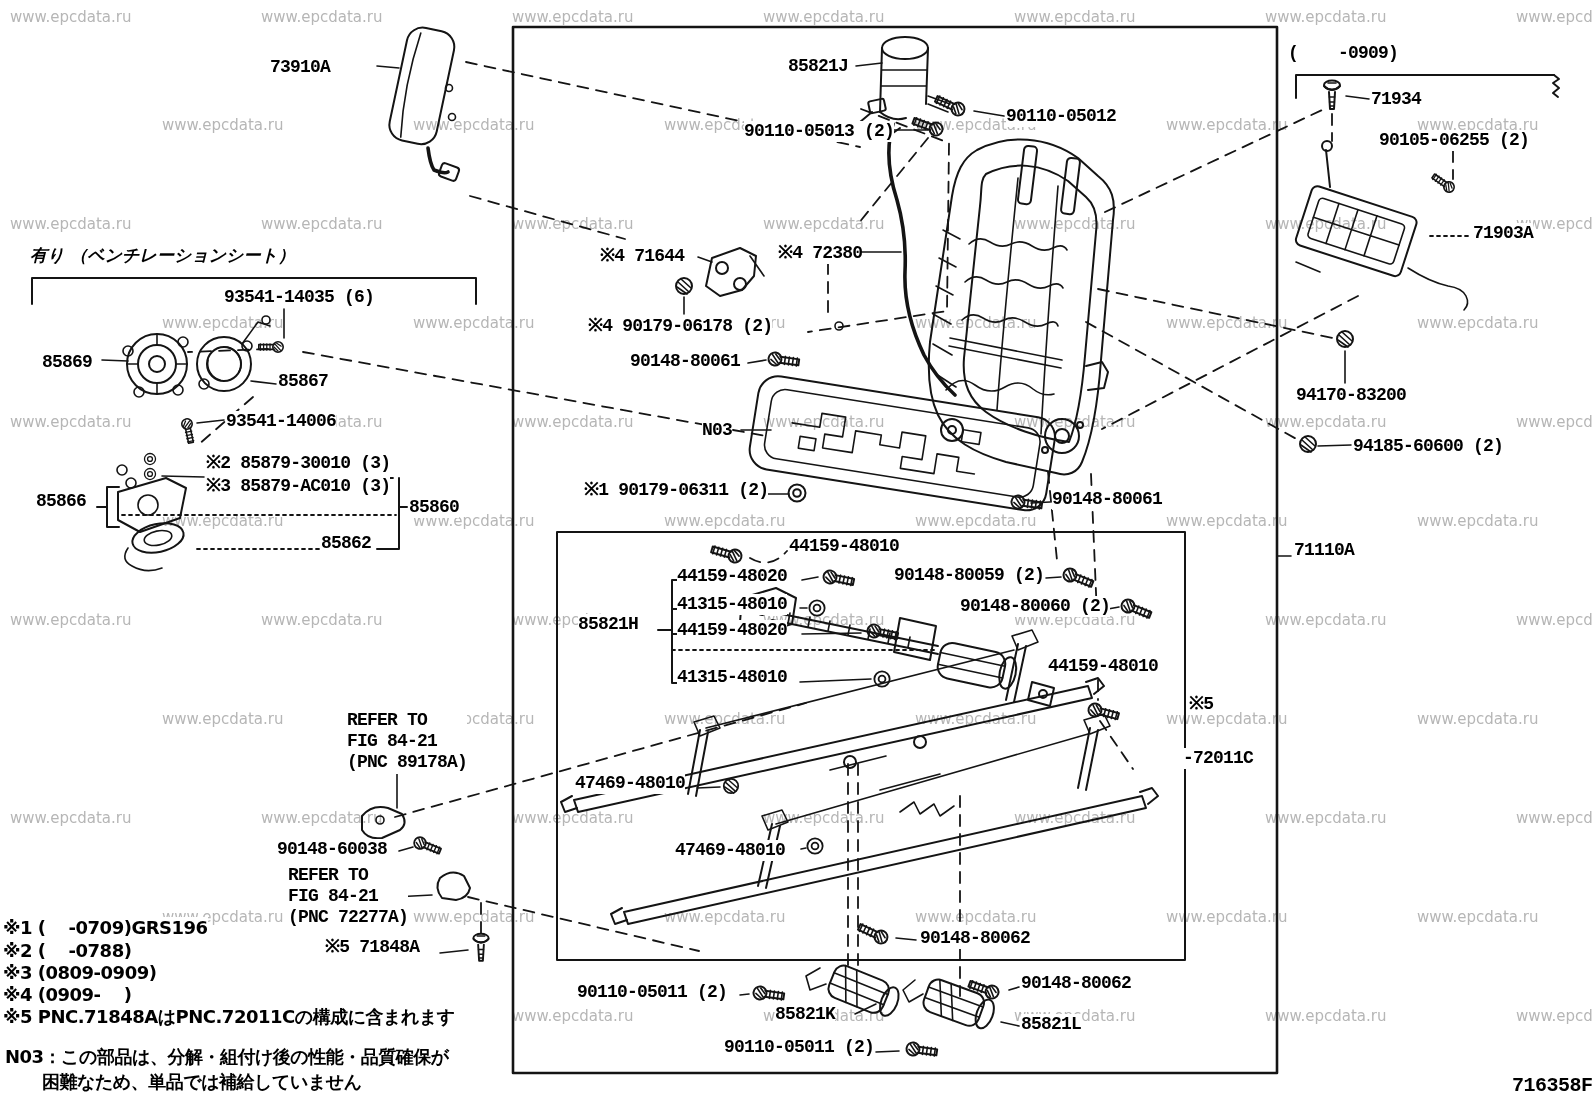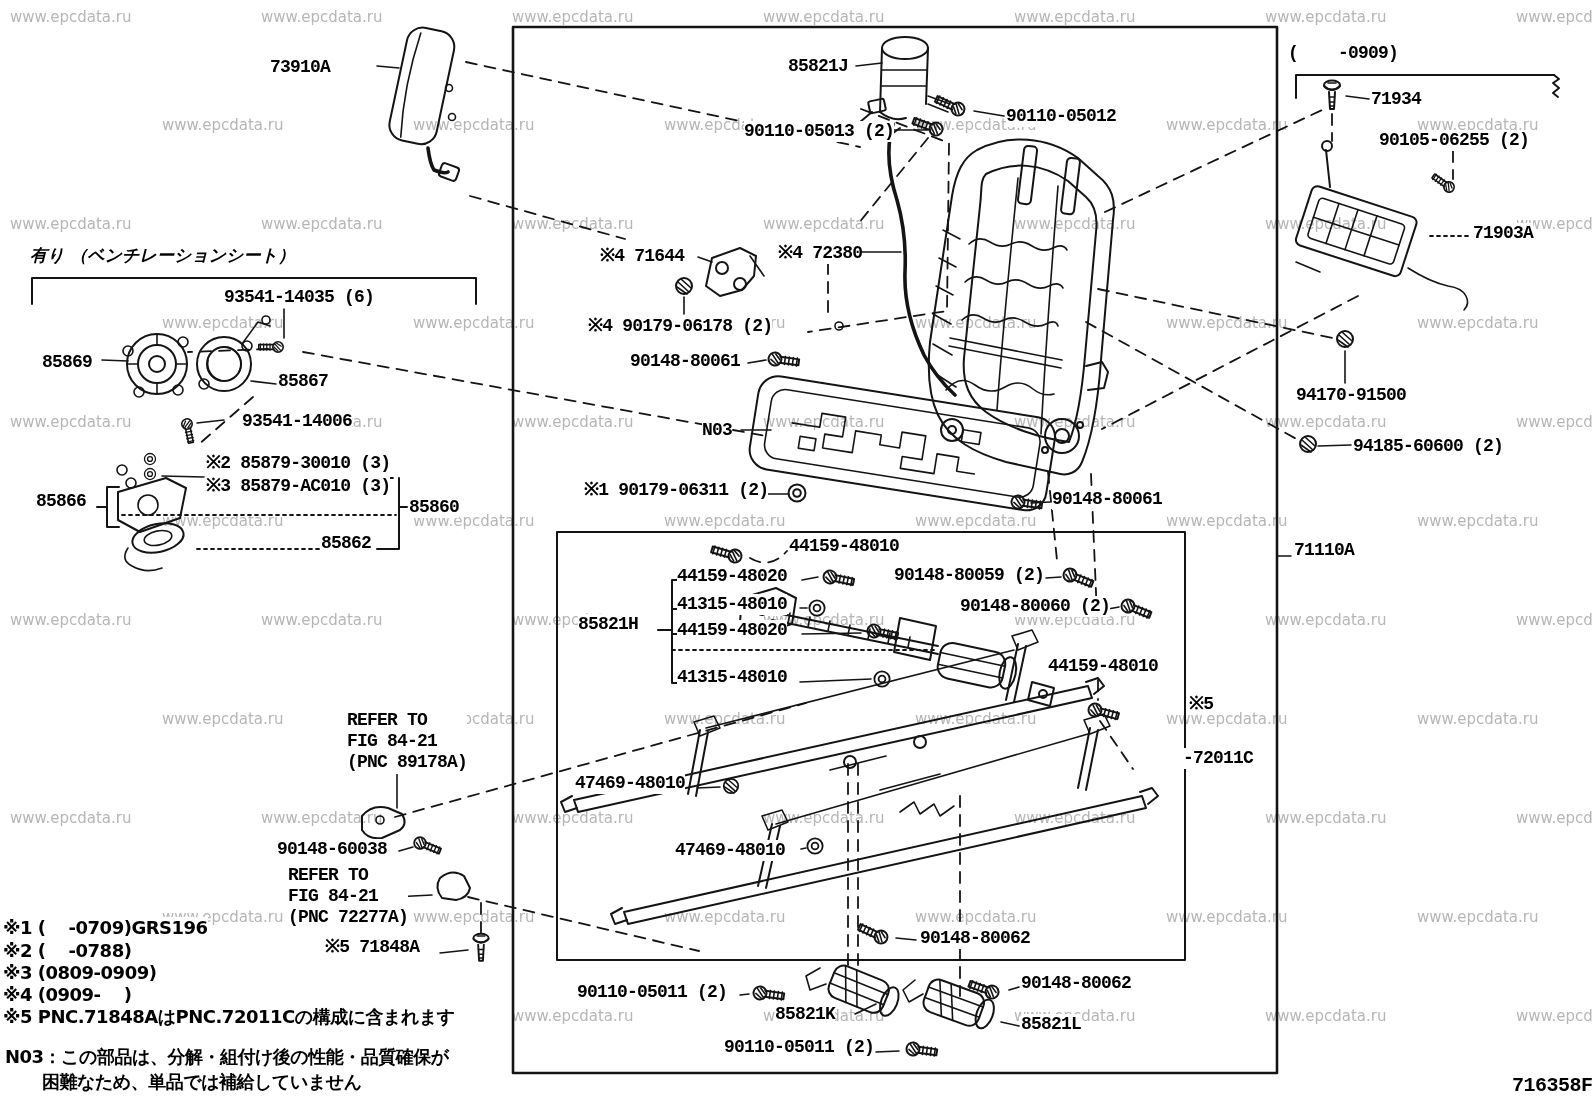--- a/index.html
+++ b/index.html
@@ -299,34 +299,34 @@
       <div class="lbl" style="left: 270px; top: 57px;">73910A</div>
       <div class="lbl" style="left: 788px; top: 56px;">85821J</div>
       <div class="lbl" style="left: 1006px; top: 106px;">90110-05012</div>
       <div class="lbl" style="left: 744px; top: 121px;">90110-05013 (2)</div>
       <div class="lbl" style="left: 1371px; top: 89px;">71934</div>
       <div class="lbl" style="left: 1379px; top: 130px;">90105-06255 (2)</div>
       <div class="lbl" style="left: 1473px; top: 223px;">71903A</div>
       <div class="lbl" style="left: 224px; top: 287px;">93541-14035 (6)</div>
       <div class="lbl" style="left: 42px; top: 352px;">85869</div>
       <div class="lbl" style="left: 278px; top: 371px;">85867</div>
-      <div class="lbl" style="left: 242px; top: 411px;">93541-14006</div>
+      <div class="lbl" style="left: 226px; top: 411px;">93541-14006</div>
       <div class="lbl" style="left: 206px; top: 453px;">※2 85879-30010 (3)</div>
       <div class="lbl" style="left: 206px; top: 476px;">※3 85879-AC010 (3)</div>
       <div class="lbl" style="left: 36px; top: 491px;">85866</div>
       <div class="lbl" style="left: 409px; top: 497px;">85860</div>
       <div class="lbl" style="left: 321px; top: 533px;">85862</div>
       <div class="lbl" style="left: 600px; top: 246px;">※4 71644</div>
       <div class="lbl" style="left: 778px; top: 243px;">※4 72380</div>
       <div class="lbl" style="left: 588px; top: 316px;">※4 90179-06178 (2)</div>
       <div class="lbl" style="left: 630px; top: 351px;">90148-80061</div>
       <div class="lbl" style="left: 702px; top: 420px;">N03</div>
       <div class="lbl" style="left: 584px; top: 480px;">※1 90179-06311 (2)</div>
       <div class="lbl" style="left: 1052px; top: 489px;">90148-80061</div>
-      <div class="lbl" style="left: 1296px; top: 385px;">94170-91500</div>
+      <div class="lbl" style="left: 1296px; top: 385px;">94170-83200</div>
       <div class="lbl" style="left: 1353px; top: 436px;">94185-60600 (2)</div>
       <div class="lbl" style="left: 1294px; top: 540px;">71110A</div>
       <div class="lbl" style="left: 789px; top: 536px;">44159-48010</div>
       <div class="lbl" style="left: 677px; top: 566px;">44159-48020</div>
       <div class="lbl" style="left: 894px; top: 565px;">90148-80059 (2)</div>
       <div class="lbl" style="left: 677px; top: 594px;">41315-48010</div>
       <div class="lbl" style="left: 578px; top: 614px;">85821H</div>
       <div class="lbl" style="left: 677px; top: 620px;">44159-48020</div>
       <div class="lbl" style="left: 960px; top: 596px;">90148-80060 (2)</div>
       <div class="lbl" style="left: 677px; top: 667px;">41315-48010</div>

